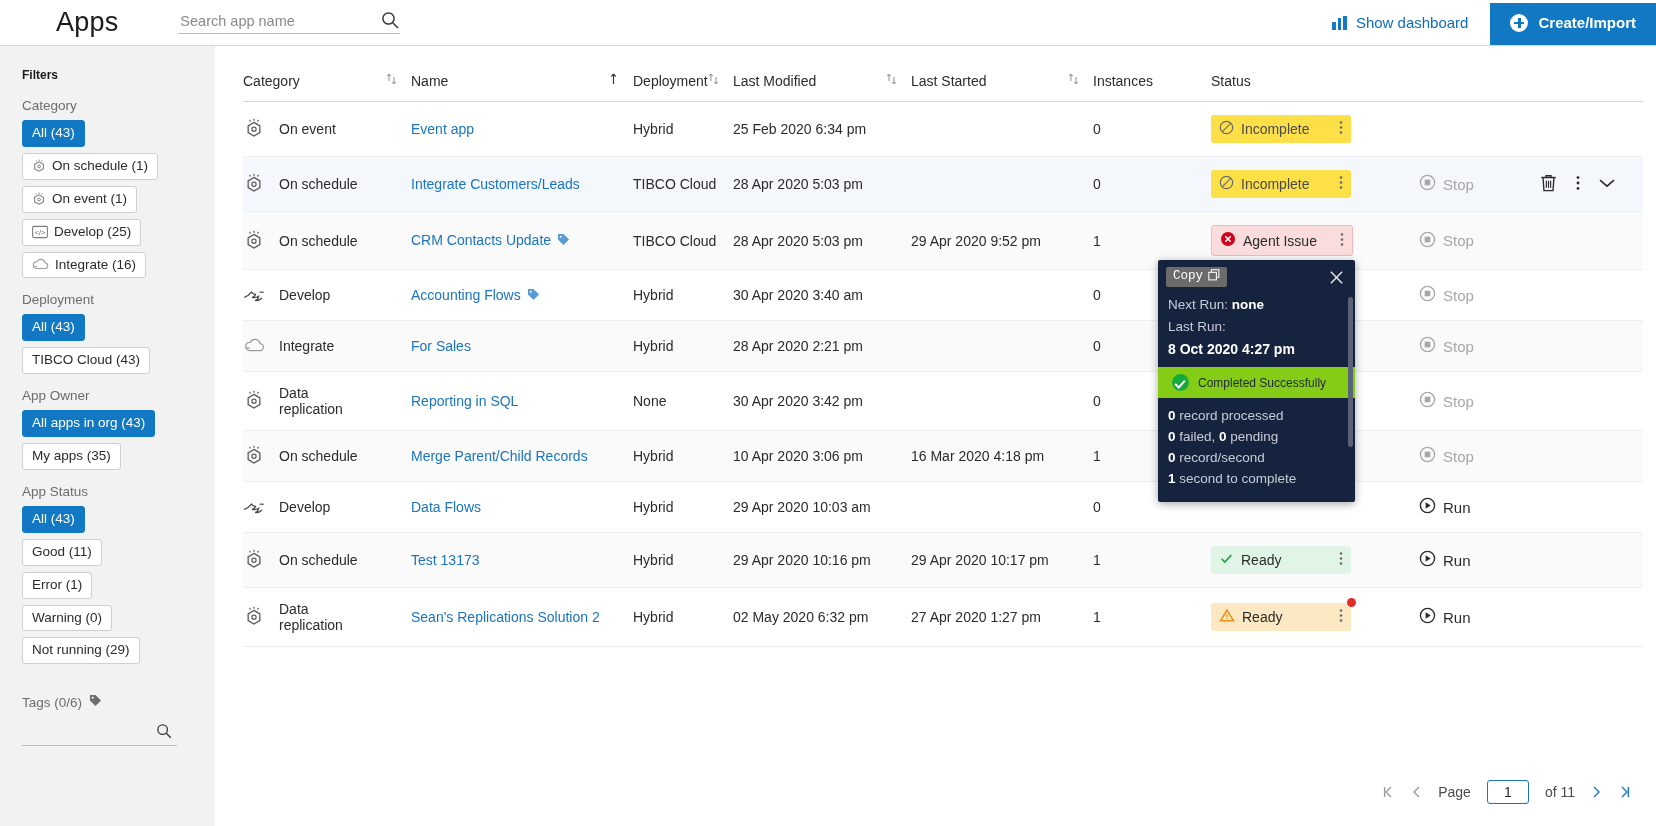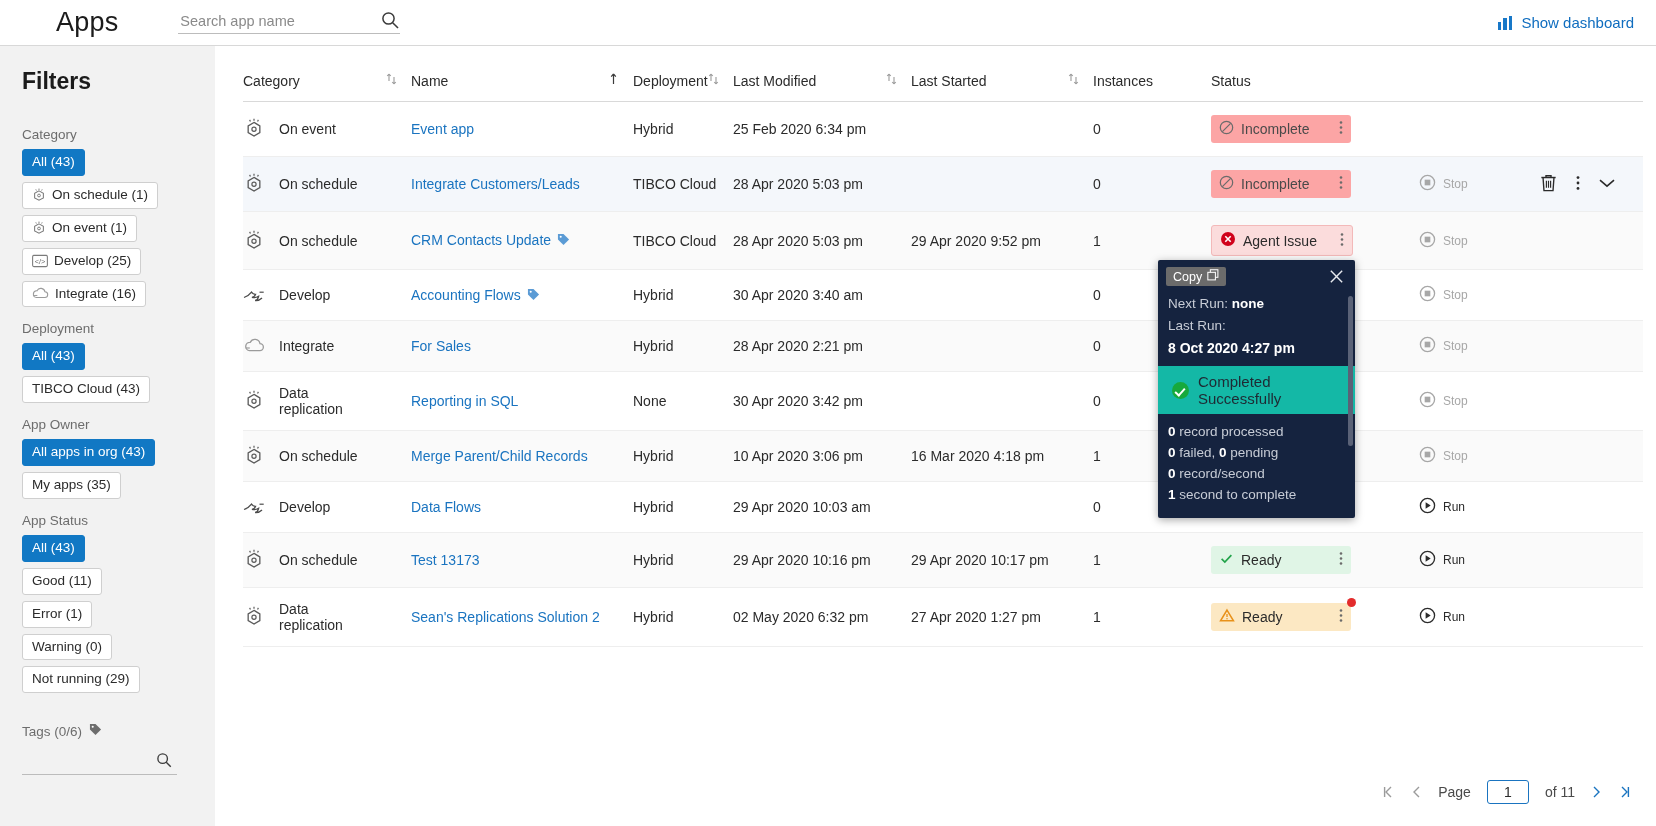--- a/index.html
+++ b/index.html
@@ -100,21 +100,21 @@
   .body-wrap { display:flex; height: 780px; }
 
   
   .sidebar {
     width: 215px;
     background:#f2f2f2;
     padding: 22px 0 0 22px;
     flex: none;
     position: relative;
   }
-  .filters-title { font-size:23px; font-weight:bold; color:#1b1b1b; margin-bottom:32px;}
+  .filters-title { font-size:12px; font-weight:bold; color:#1b1b1b; margin-bottom:16px;}
   .filter-group-label { font-size:13.5px; color:#6d6d6d; margin: 14px 0 7px; }
   .chips { display:flex; flex-direction:column; align-items:flex-start; gap:6px;}
   .chip {
     border:1px solid #cfcfcf;
     background:#fff;
     border-radius:3px;
     font-size:13.5px;
     color:#2b2b2b;
     padding: 4px 9px;
     cursor:pointer;
@@ -165,33 +165,33 @@
 
   .status-pill {
     display:inline-flex; align-items:center; gap:7px;
     padding: 5px 8px 5px 8px;
     border-radius:3px;
     font-size:14px;
     min-width: 140px;
     position: relative;
   }
   .status-pill .kebab { margin-left:auto; padding-left:16px; }
-  .status-incomplete { background:#fca5a5; color:#4a4a4a; }
+  .status-incomplete { background:#fde047; color:#4a4a4a; }
   .status-error { background:#fbdcdc; color:#2b2b2b; border:1px solid #f3b9b9;}
   .status-ready-good { background:#e0f5e6; color:#2b2b2b; }
   .status-ready-warn { background:#fce8c3; color:#2b2b2b; }
 
   .red-dot {
     position:absolute; right:-5px; top:-5px;
     width:9px; height:9px; border-radius:50%; background:#e32c2c;
   }
 
   .action-btn {
     display:inline-flex; align-items:center; gap:7px;
-    font-size:12px; cursor:pointer;
+    font-size:15px; cursor:pointer;
   }
   .action-stop { color:#a7a7a7; }
   .action-run { color:#2b2b2b; }
 
   .row-tools { display:flex; align-items:center; gap:18px; }
 
   
   .popover {
     position:absolute;
     left: 1158px;
@@ -201,31 +201,31 @@
     color:#ffffff;
     border-radius:2px;
     box-shadow: 0 2px 9px rgba(0,0,0,.35);
     z-index: 50;
     padding-bottom: 12px;
   }
   .pop-head { display:flex; align-items:center; padding: 7px 8px 4px 8px; }
   .copy-btn {
     background:#6b6b6b; color:#fff; font-size:12.5px;
     padding:2px 7px; border-radius:2px;
-    display:flex; align-items:center; gap:5px; cursor:pointer;
+    display:flex; gap:5px; cursor:pointer;font-family:Liberation Mono, monospace;
   }
   .pop-close { margin-left:auto; cursor:pointer; line-height:0; padding-right:2px;}
   .pop-body { padding: 6px 10px 0 10px; position:relative; }
   .pop-line { font-size:13.5px; color:#c7ccd6; margin-bottom:7px; }
   .pop-line b { color:#ffffff; }
   .pop-date { font-size:14px; font-weight:bold; color:#ffffff; margin-bottom:10px;}
   .pop-success {
-    background:#14b8a6; color:#1f2933;
+    background:#84cc16; color:#1f2933;
     display:flex; align-items:center; gap:9px;
-    padding: 7px 8px; font-size:15px;
+    padding: 7px 8px; font-size:12px;
     margin: 0 -10px 8px -10px;
     padding-left: 14px;
   }
   .check-circle { width:17px;height:17px;border-radius:50%;background:#17a93c;flex:none;position:relative;}
   .check-circle::after{
     content:""; position:absolute; left:4.5px; top:4px; width:4px;height:8px;
     border:solid #fff; border-width:0 2px 2px 0; transform:rotate(42deg);
   }
   .pop-stat { font-size:13.5px; color:#c7ccd6; line-height:1.55; }
   .pop-stat b { color:#ffffff; }
@@ -269,20 +269,24 @@
 
   <div class="topbar-right">
     <div class="show-dashboard">
       <span class="bar-icon">
           <i></i>
           <i></i>
           <i></i>
         </span>
       <span>Show dashboard</span>
     </div>
+    <button class="create-import">
+      <span class="plus-circle"></span>
+      <span>Create/Import</span>
+    </button>
   </div>
 </div>
 
 <div class="body-wrap">
 
   <aside class="sidebar">
     <div class="filters-title">Filters</div>
 
     <div class="filter-group-label">Category</div>
     <div class="chips">

